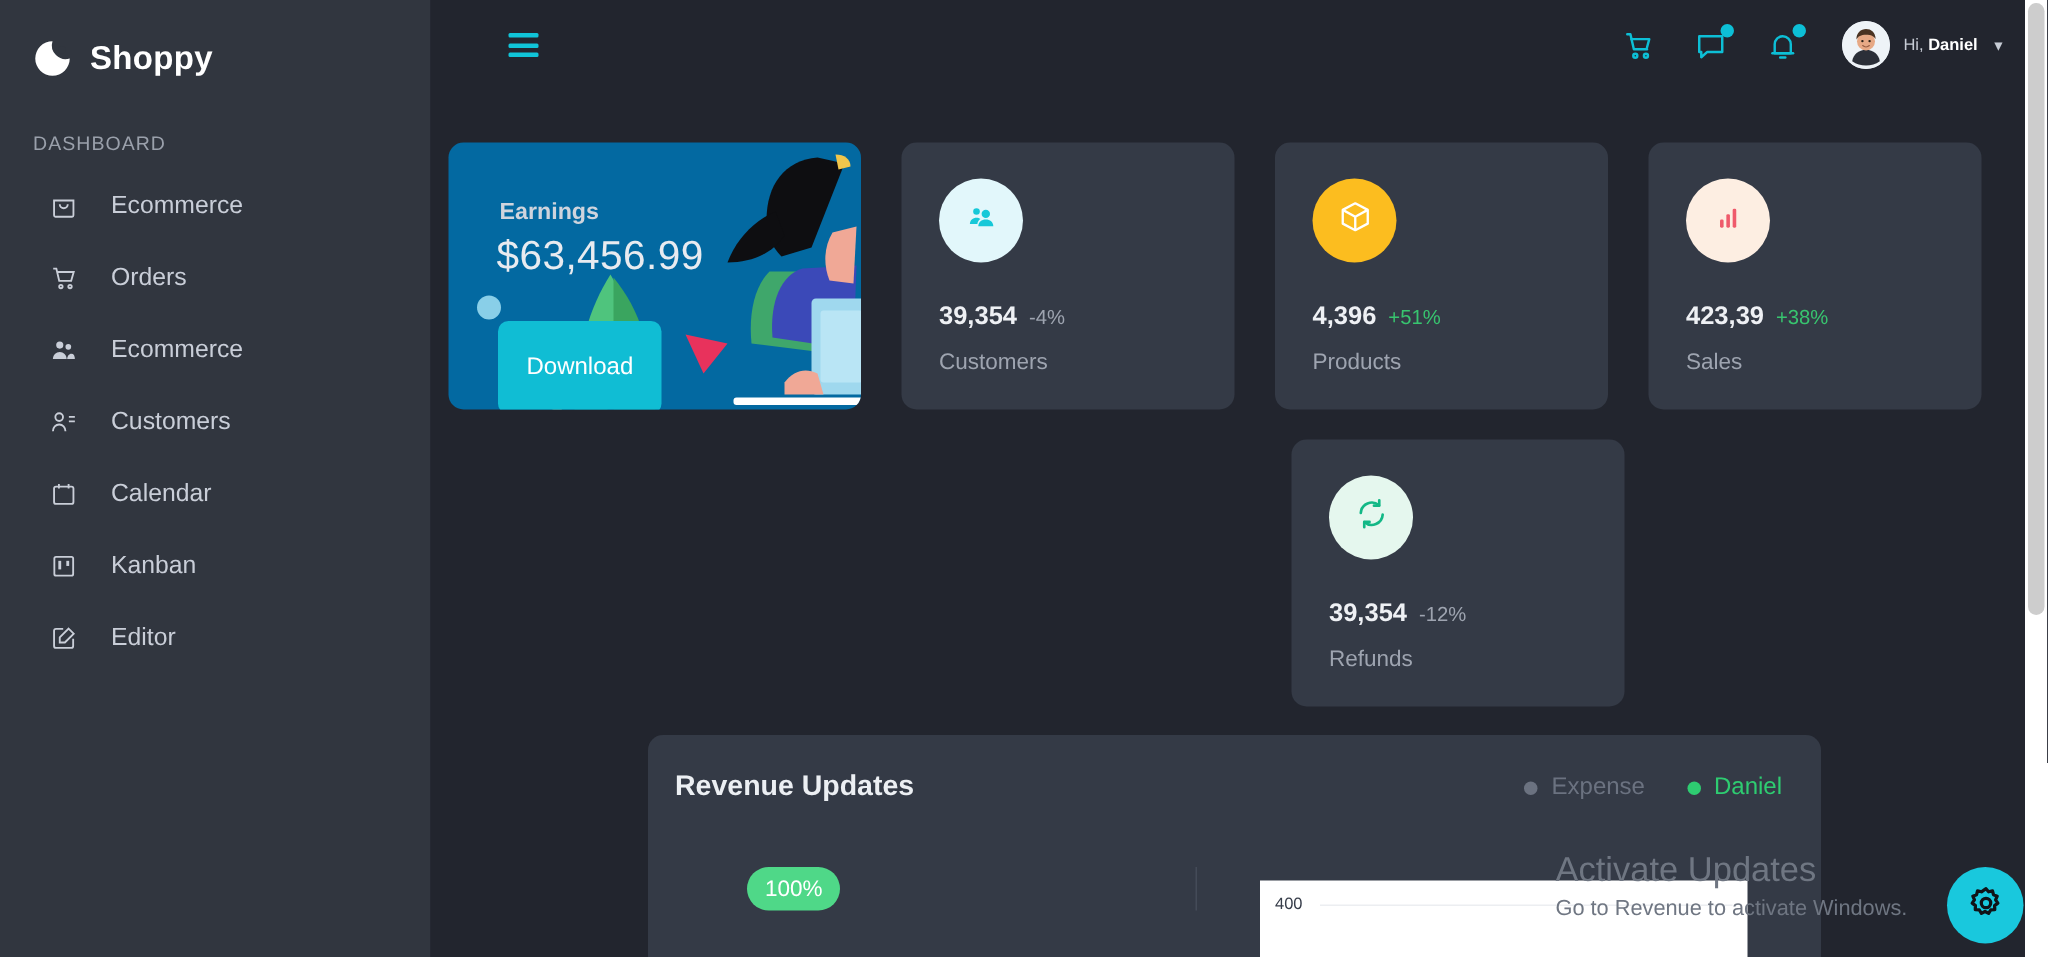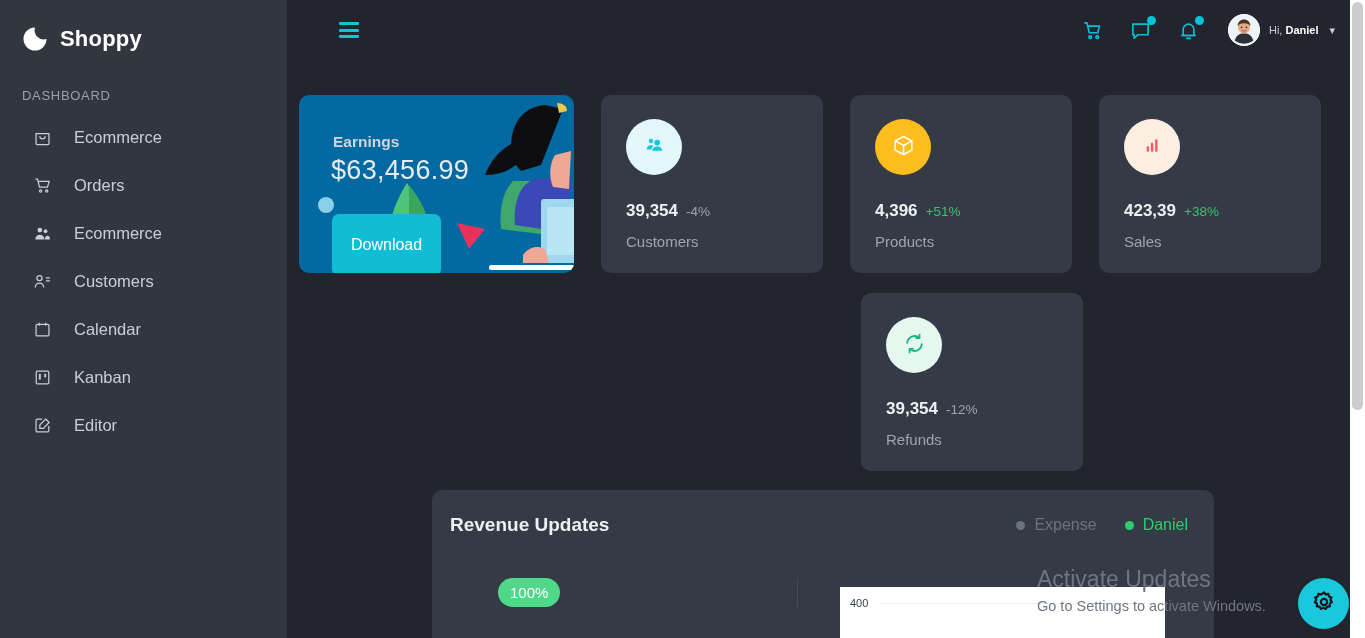--- a/index.html
+++ b/index.html
@@ -551,21 +551,21 @@
 
         <div class="chart-surface">
           <div class="chart-gridline"></div>
           <div class="chart-tick">400</div>
         </div>
       </div>
     </div>
 
     <div class="watermark">
       <div class="wm-title">Activate Updates</div>
-      <div class="wm-sub">Go to Settings to activate Windows.</div>
+      <div class="wm-sub">Go to Revenue to activate Windows.</div>
     </div>
 
     <button class="fab">
       <span>
         <svg viewBox="0 0 24 24" width="26" height="26" fill="none" stroke="#101318" stroke-width="2" stroke-linejoin="round">
           <path d="M12 3.2l1.6 1.9 2.4-.6.6 2.4 2.3.9-1 2.3 1.4 2-2 1.5.1 2.5-2.5.2-1.3 2.1-2.2-1.2-2.2 1.2-1.3-2.1-2.5-.2.1-2.5-2-1.5 1.4-2-1-2.3 2.3-.9.6-2.4 2.4.6Z"></path>
           <circle cx="12" cy="12" r="2.9"></circle>
         </svg>
       </span>
     </button>

